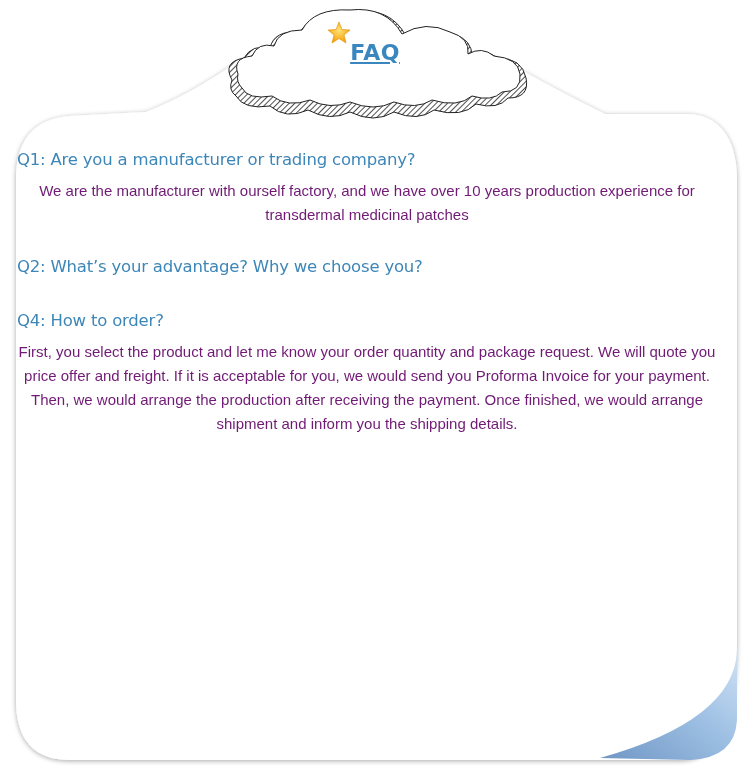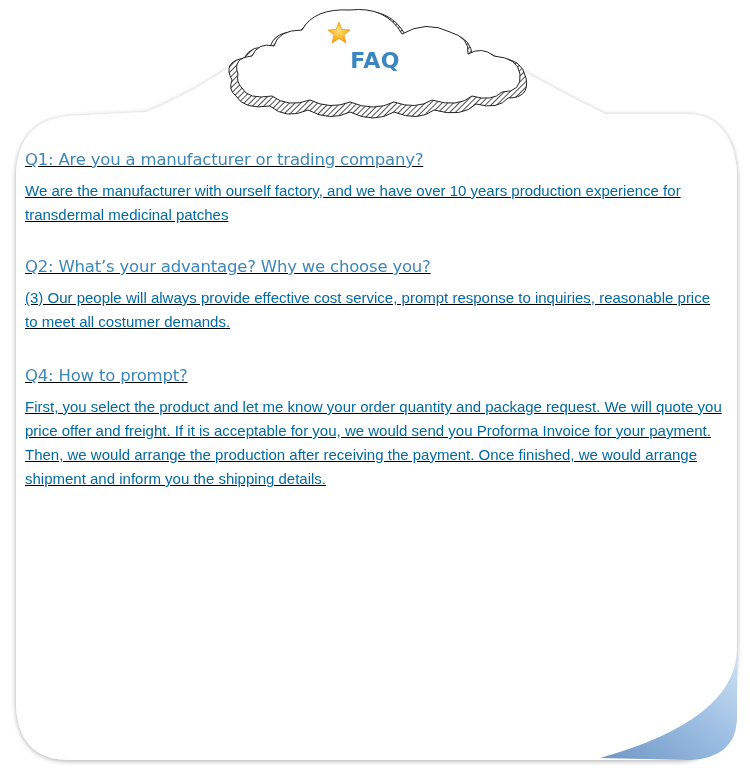--- a/index.html
+++ b/index.html
@@ -1,31 +1,31 @@
 <!DOCTYPE html>
 <html><head>
   <meta charset="utf-8">
   <style>
     html, body { margin: 0; padding: 0; background: #ffffff; }
     body { width: 750px; height: 777px; position: relative; overflow: hidden; font-family: "Liberation Sans", sans-serif; }
     .card-svg { position: absolute; left: 0; top: 0; width: 750px; height: 777px; }
     .cloud-svg { position: absolute; left: 222px; top: 0; width: 312px; height: 124px; }
     .faq-title {
-      position: absolute; left: 330px; top: 48px; width: 90px; text-align: center;
+      position: absolute; left: 330px; top: 40px; width: 90px; text-align: center;
       font-family: "DejaVu Sans", sans-serif; font-weight: bold; font-size: 22px;
-      color: #3a87c0; letter-spacing: 0.5px;
+      color: #3a87c0; letter-spacing: 0.5px; text-decoration: underline;
     }
     .star { position: absolute; left: 326px; top: 20px; width: 26px; height: 26px; }
-    .content { position: absolute; left: 25px; top: 148px; width: 700px; text-decoration: underline; }
+    .content { position: absolute; left: 17px; top: 148px; width: 700px; }
     .qa { margin: 0 0 26px 0; }
     .q {
       font-family: "DejaVu Sans", sans-serif; font-size: 16.5px; color: #3d86b8;
       line-height: 24px; margin: 0 0 7px 0; letter-spacing: -0.2px;
     }
-    .a { font-size: 15px; color: #0369a1; line-height: 24px; margin: 0; }
+    .a { font-size: 15px; color: #701a75; line-height: 24px; margin: 0; text-align: center; }
     .a p { margin: 0; }
     #qa-1 { margin-bottom: 28px; }
     #qa-2 { margin-bottom: 14px; }
     #qa-3 { margin-bottom: 30px; }
   </style>
 </head>
 <body>
 
 <svg class="card-svg" viewBox="0 0 750 777" xmlns="http://www.w3.org/2000/svg">
   <defs>
@@ -99,26 +99,25 @@
   <div class="qa" id="qa-1">
     <div class="q">Q1: Are you a manufacturer or trading company?</div>
     <div class="a">
       <p>We are the manufacturer with ourself factory, and we have over 10 years production experience for transdermal medicinal patches</p>
     </div>
   </div>
 
   <div class="qa" id="qa-2">
     <div class="q">Q2: What’s your advantage? Why we choose you?</div>
     <div class="a">
-      <p>(3) Our people will always provide effective cost service, prompt response to inquiries, reasonable price to meet all costumer demands.</p>
     </div>
   </div>
 
   <div class="qa" id="qa-3">
   </div>
 
   <div class="qa" id="qa-4">
-    <div class="q">Q4: How to prompt?</div>
+    <div class="q">Q4: How to order?</div>
     <div class="a">
       <p>First, you select the product and let me know your order quantity and package request. We will quote you price offer and freight. If it is acceptable for you, we would send you Proforma Invoice for your payment. Then, we would arrange the production after receiving the payment. Once finished, we would arrange shipment and inform you the shipping details.</p>
     </div>
   </div>
 </div>
 
 </body></html>

